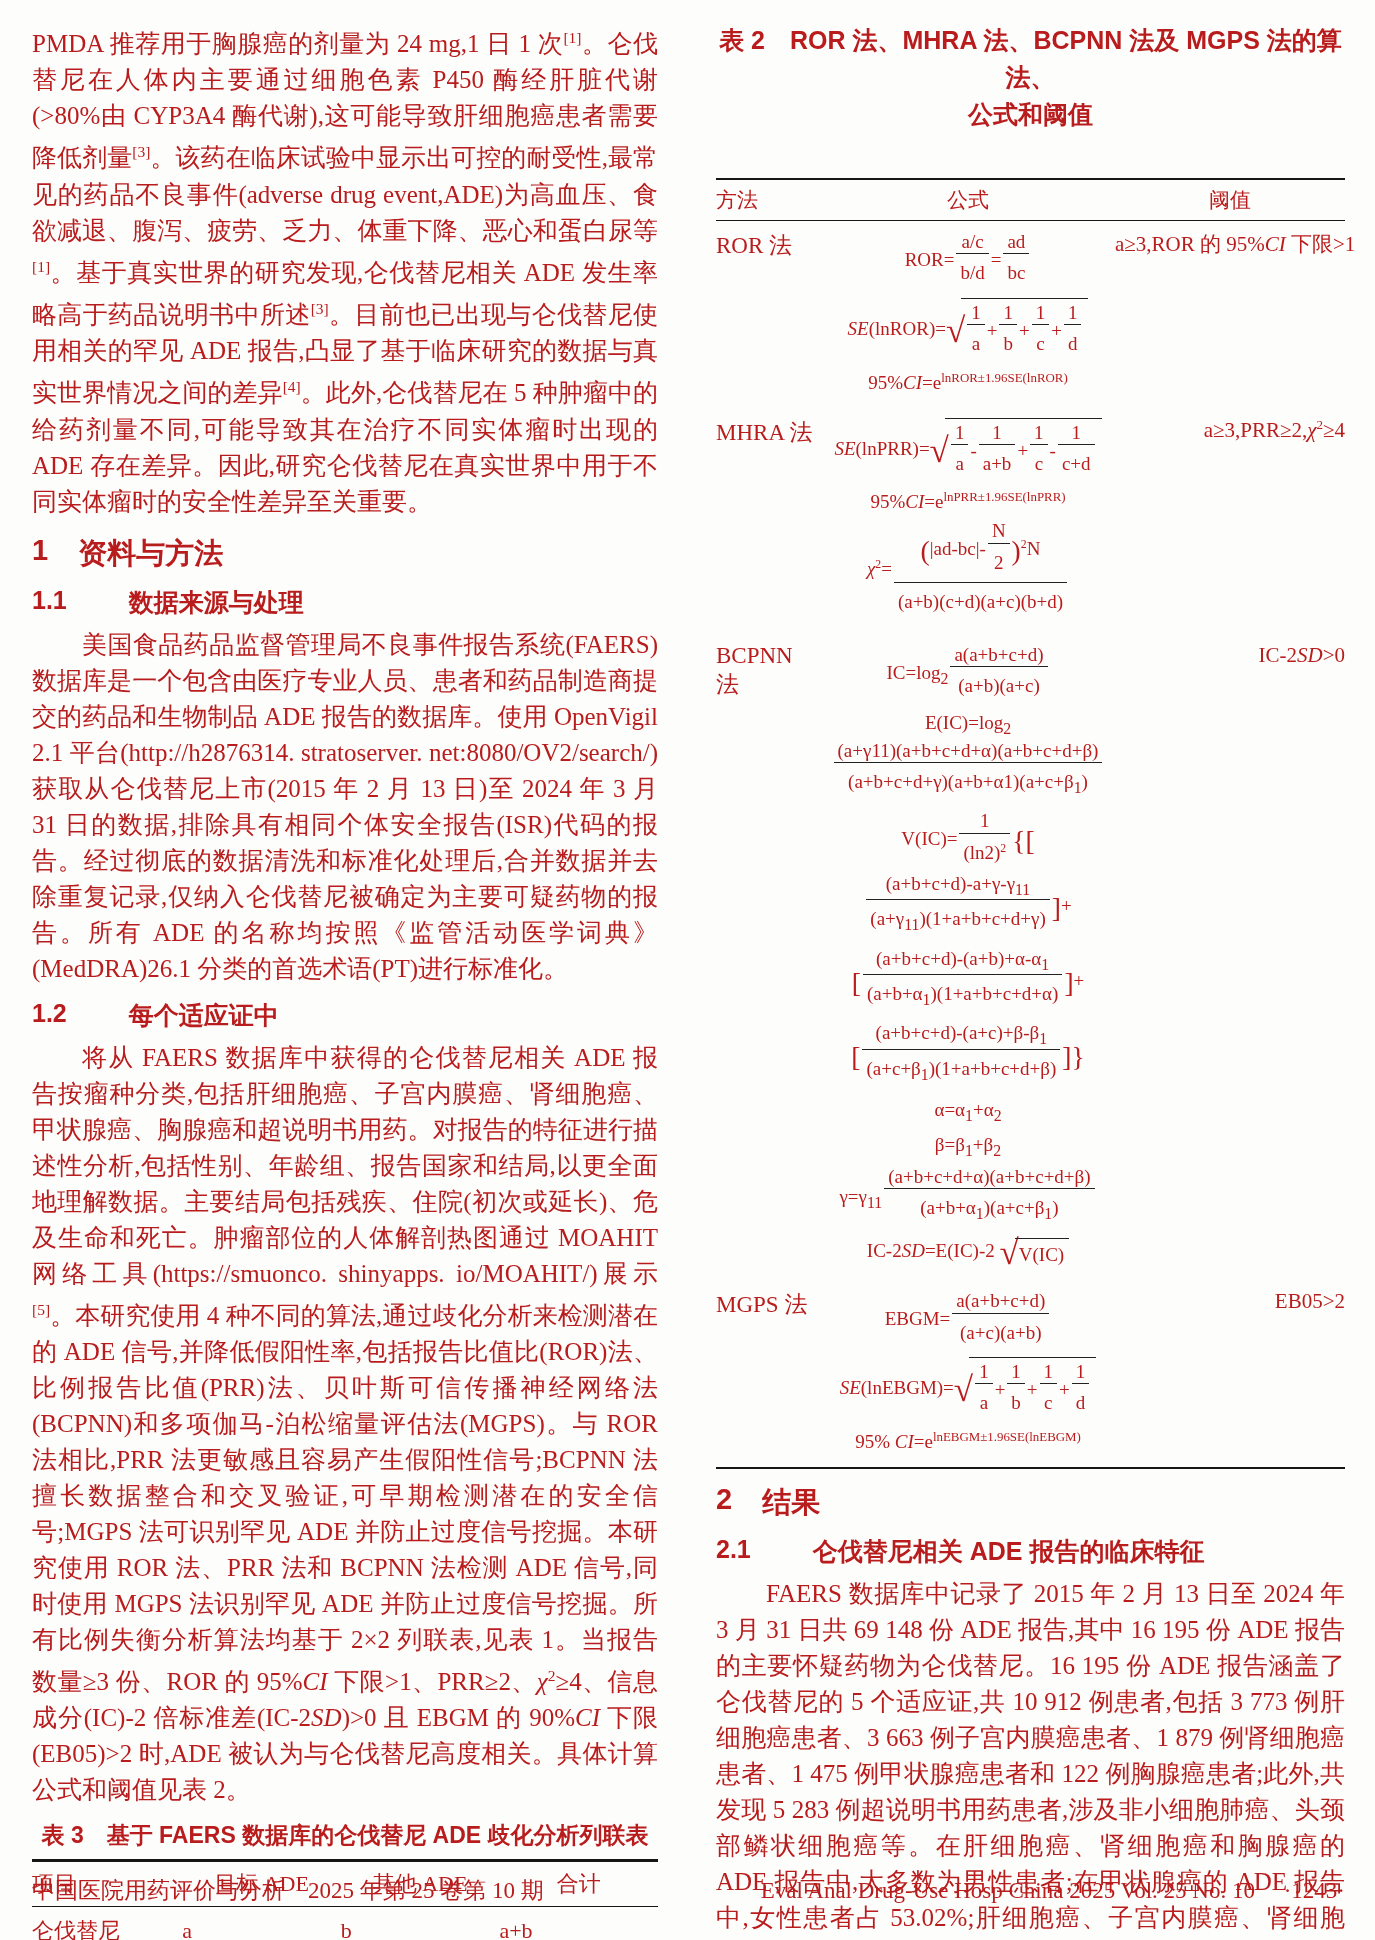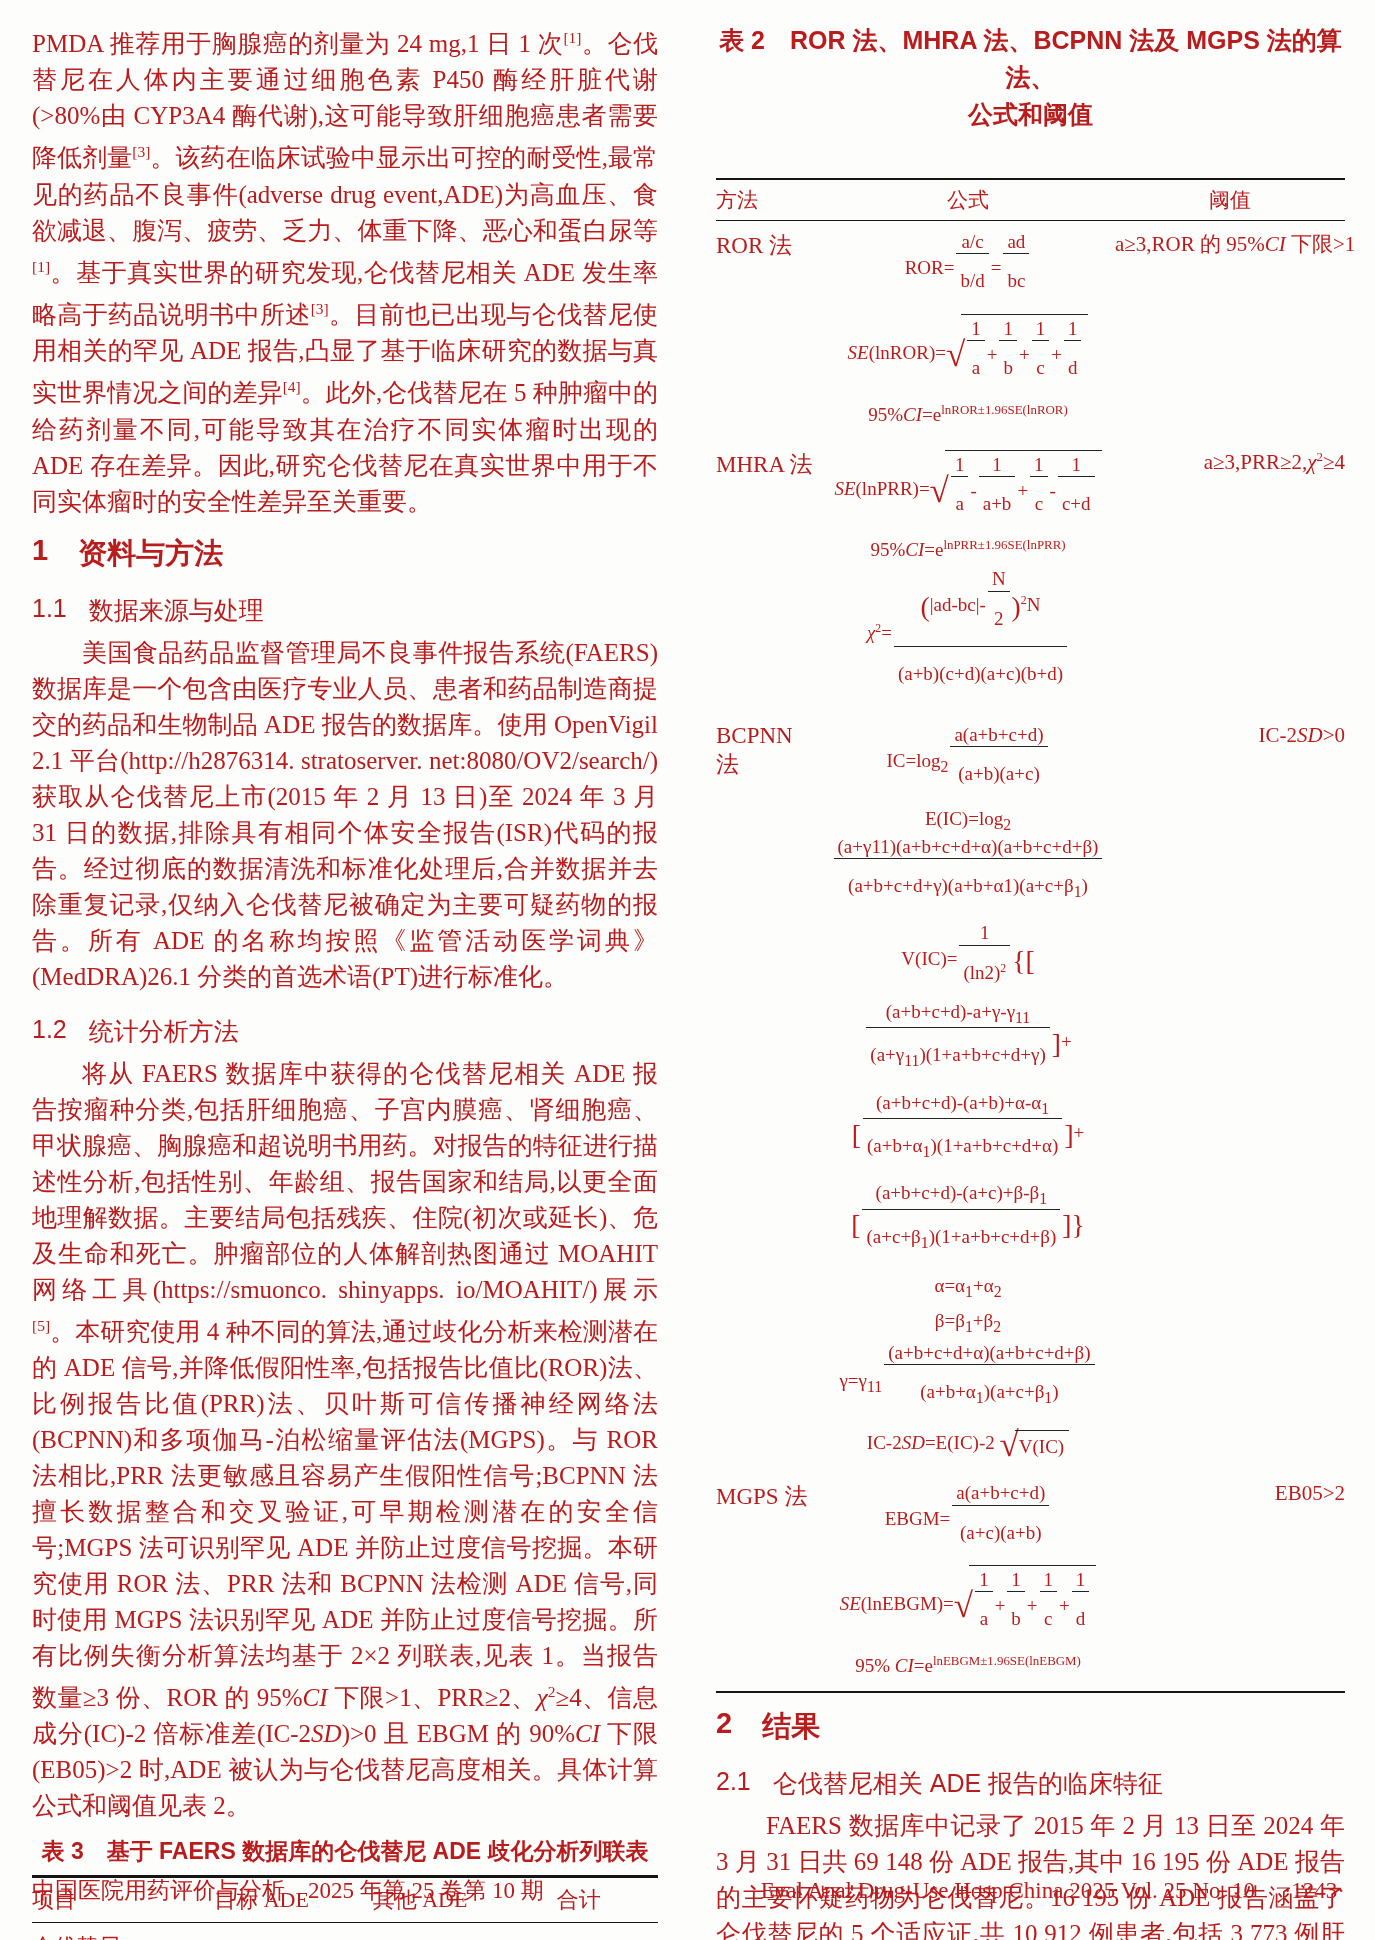--- a/index.html
+++ b/index.html
@@ -25,22 +25,22 @@
   i{font-style:italic;}
 
   .h-sec{
     font-family:"Liberation Sans","DejaVu Sans",sans-serif;
     font-weight:bold;font-size:29px;
     margin:14px 0 10px 0;display:flex;
   }
   .h-sec .h-num{margin-right:30px;}
   .h-sub{
     font-family:"Liberation Sans","DejaVu Sans",sans-serif;
-    font-weight:normal;font-size:25px;
-    margin:20px 0 8px 0;display:flex;
+    font-weight:bold;font-size:25px;
+    margin:12px 0 8px 0;display:flex;gap:40px;
   }
   .h-sub .h-num{margin-right:22px;}
 
   
   .t1-caption{
     font-family:"Liberation Sans","DejaVu Sans",sans-serif;
     font-weight:bold;font-size:23px;text-align:center;
     margin:12px 0 8px 0;
   }
   table.t1{
@@ -70,21 +70,21 @@
   .t2-rows{border-bottom:2.5px solid #161616;}
   .t2row{display:grid;grid-template-columns:105px 1fr 230px;padding:5px 0 7px 0;}
   .t2m{font-size:23px;text-align:left;padding-top:4px;}
   .t2t{font-size:21px;text-align:right;padding-top:4px;white-space:nowrap;}
   .t2f{text-align:center;}
   .fx{font-size:19px;margin:5px 0;line-height:1.35;}
 
   
   .fr{display:inline-flex;flex-direction:column;vertical-align:middle;text-align:center;margin:0 2px;line-height:1.18;}
   .fr .n{padding:0 4px;display:block;}
-  .fr .d{padding:16px 4px;display:block;border-top:1.5px solid #222;}
+  .fr .d{padding:8px 4px;display:block;border-top:1.5px solid #222;}
   .rad{display:inline-block;vertical-align:middle;font-size:1.85em;line-height:0.9;margin-right:-4px;font-weight:400;}
   .ov{display:inline-block;vertical-align:middle;border-top:1.6px solid #222;padding:3px 5px 0 4px;}
   sup.expo{font-size:0.68em;}
   .bigp{font-size:1.45em;vertical-align:middle;line-height:1;}
 
   
   .footer{position:absolute;bottom:34px;font-size:23px;}
   .footer-left{left:32px;}
   .footer-right{right:30px;}
 </style>
@@ -103,21 +103,21 @@
 
     <div class="h-sub">
       <span class="h-num">1.1</span>
       <span>数据来源与处理</span>
     </div>
 
     <p class="body indent">美国食品药品监督管理局不良事件报告系统(FAERS)数据库是一个包含由医疗专业人员、患者和药品制造商提交的药品和生物制品 ADE 报告的数据库。使用 OpenVigil 2.1 平台(http://h2876314. stratoserver. net:8080/OV2/search/)获取从仑伐替尼上市(2015 年 2 月 13 日)至 2024 年 3 月 31 日的数据,排除具有相同个体安全报告(ISR)代码的报告。经过彻底的数据清洗和标准化处理后,合并数据并去除重复记录,仅纳入仑伐替尼被确定为主要可疑药物的报告。所有 ADE 的名称均按照《监管活动医学词典》(MedDRA)26.1 分类的首选术语(PT)进行标准化。</p>
 
     <div class="h-sub">
       <span class="h-num">1.2</span>
-      <span>统计分析方法</span>
+      <span>每个适应证中</span>
     </div>
 
     <p class="body indent">将从 FAERS 数据库中获得的仑伐替尼相关 ADE 报告按瘤种分类,包括肝细胞癌、子宫内膜癌、肾细胞癌、甲状腺癌、胸腺癌和超说明书用药。对报告的特征进行描述性分析,包括性别、年龄组、报告国家和结局,以更全面地理解数据。主要结局包括残疾、住院(初次或延长)、危及生命和死亡。肿瘤部位的人体解剖热图通过 MOAHIT 网络工具(https://smuonco. shinyapps. io/MOAHIT/)展示<sup>[5]</sup>。本研究使用 4 种不同的算法,通过歧化分析来检测潜在的 ADE 信号,并降低假阳性率,包括报告比值比(ROR)法、比例报告比值(PRR)法、贝叶斯可信传播神经网络法(BCPNN)和多项伽马-泊松缩量评估法(MGPS)。与 ROR 法相比,PRR 法更敏感且容易产生假阳性信号;BCPNN 法擅长数据整合和交叉验证,可早期检测潜在的安全信号;MGPS 法可识别罕见 ADE 并防止过度信号挖掘。本研究使用 ROR 法、PRR 法和 BCPNN 法检测 ADE 信号,同时使用 MGPS 法识别罕见 ADE 并防止过度信号挖掘。所有比例失衡分析算法均基于 2×2 列联表,见表 1。当报告数量≥3 份、ROR 的 95%<i>CI</i> 下限&gt;1、PRR≥2、<i>χ</i><sup>2</sup>≥4、信息成分(IC)-2 倍标准差(IC-2<i>SD</i>)&gt;0 且 EBGM 的 90%<i>CI</i> 下限(EB05)&gt;2 时,ADE 被认为与仑伐替尼高度相关。具体计算公式和阈值见表 2。</p>
 
     <div class="t1-caption">表 3　基于 FAERS 数据库的仑伐替尼 ADE 歧化分析列联表</div>
     <table class="t1">
       <thead>
         <tr>
             <th>项目</th>
             <th>目标 ADE</th>

